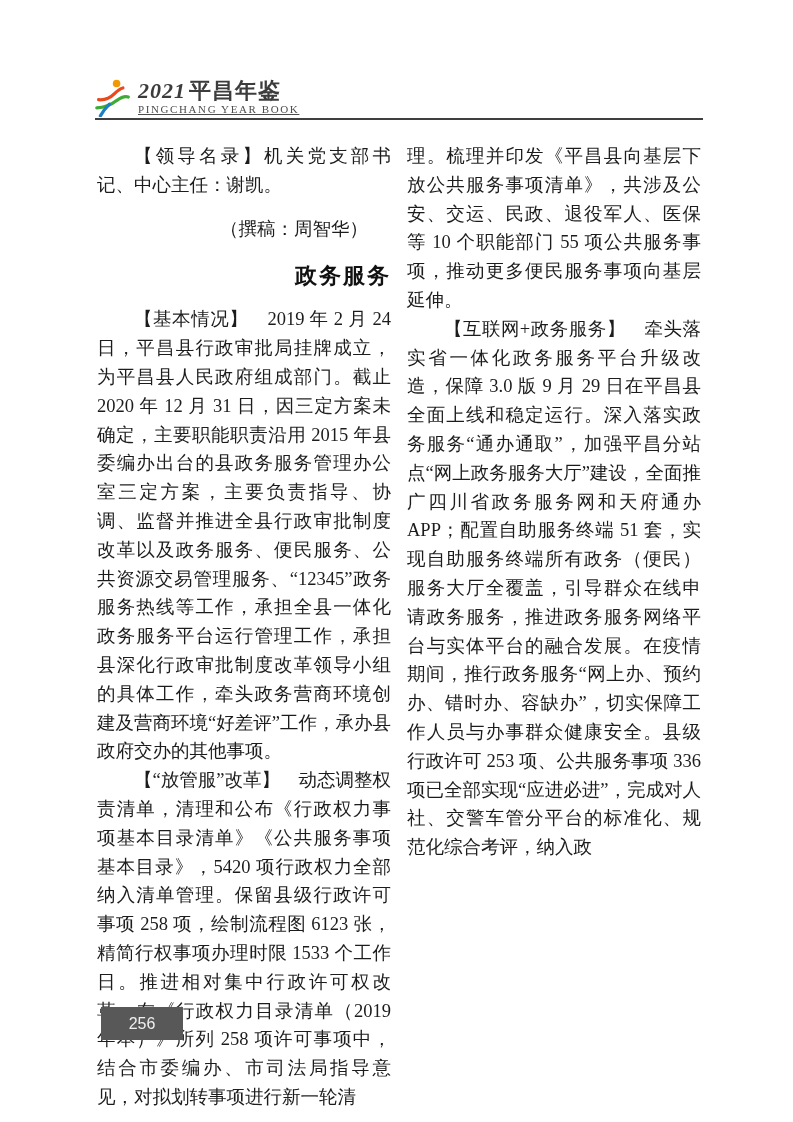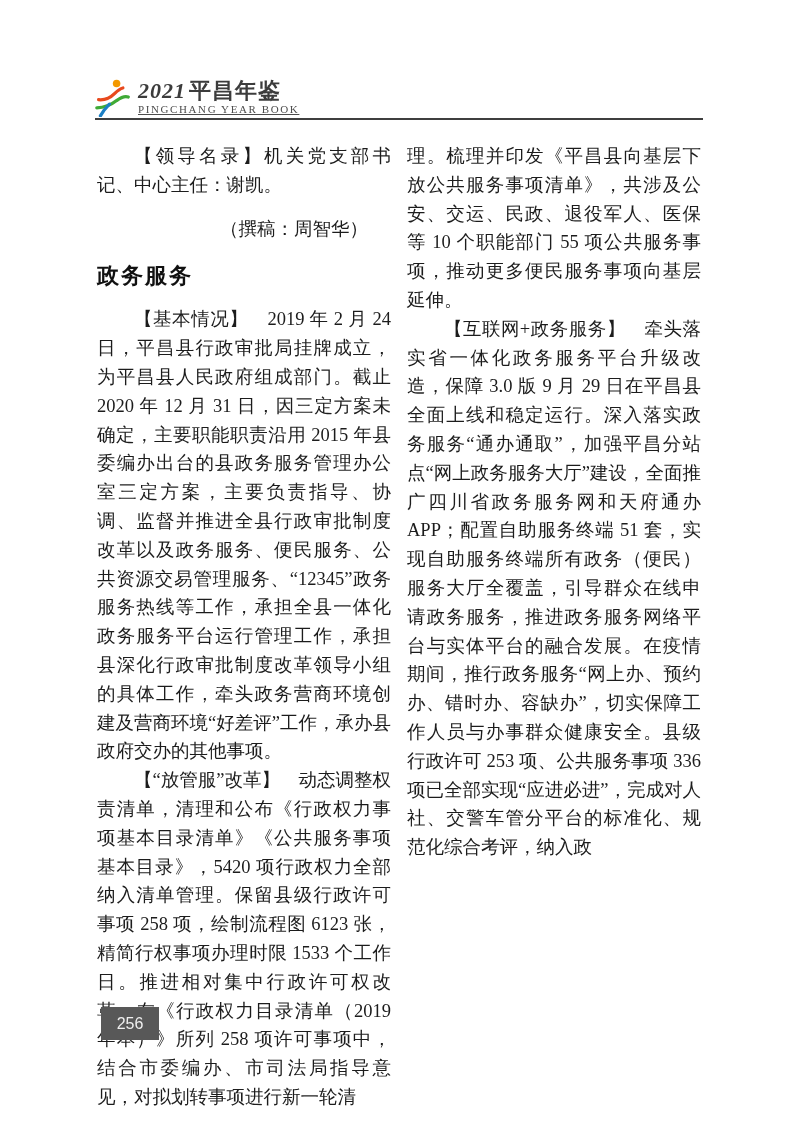--- a/index.html
+++ b/index.html
@@ -42,26 +42,26 @@
     font-size:18.5px;line-height:28.8px;
     text-align:justify;
   }
   .column .p{margin:0;text-align:justify;}
   .column .p.indent{text-indent:2em;}
   .column .byline{margin:15px;text-align:right;padding-right:8px;}
   .column .heading{
     margin:18px 0 14px;
     font-family:Liberation Sans, sans-serif;
     font-weight:bold;font-size:22px;line-height:30px;
-    text-align:left;text-indent:0;color:#111;
+    text-align:right;text-indent:0;color:#111;
     letter-spacing:2px;
   }
   
   .page-number{
-    position:absolute;left:101px;top:1007px;width:58px;height:33px;
+    position:absolute;left:101px;top:1007px;width:82px;height:33px;
     background:#585858;color:#efefef;
     font-family:"Liberation Sans","DejaVu Sans",sans-serif;
     font-size:16px;display:flex;align-items:center;justify-content:center;
   }
 </style>
 </head>
 <body>
 
 <div class="page">
 

